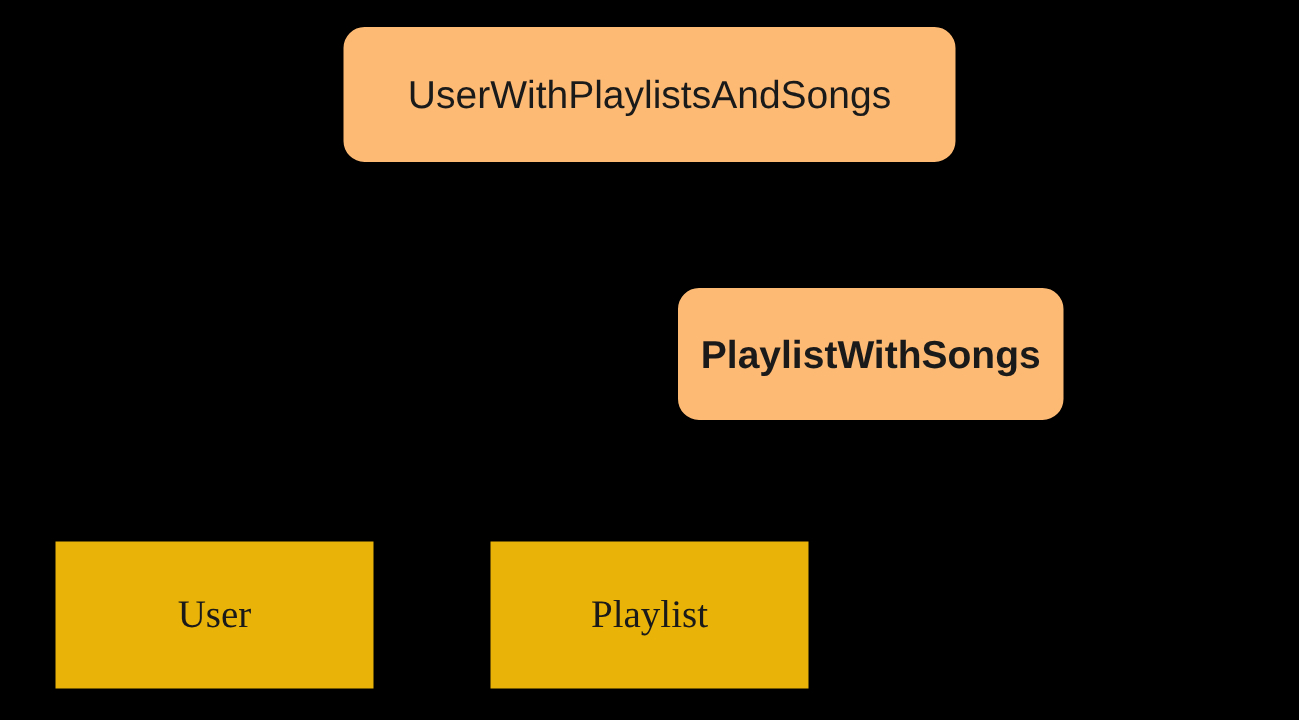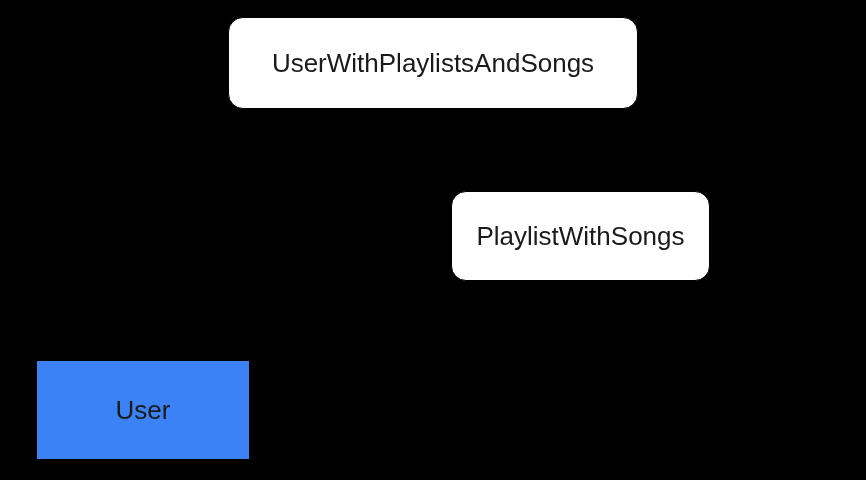--- a/index.html
+++ b/index.html
@@ -20,32 +20,33 @@
     display: flex;
     align-items: center;
     justify-content: center;
     box-sizing: border-box;
     color: #1a1a1a;
     font-size: 26px;
     line-height: 1;
     border: 1px solid #000000;
   }
   .node-rounded {
-    background: #ffffff;
+    background: #fdba74;
     border-radius: 15px;
   }
   .node-entity {
-    background: #3b82f6;
+    background: #eab308;
     border-radius: 0;
+    font-family: Liberation Serif, serif;
   }
   #node-user-with-playlists-and-songs {
     left: 228px; top: 17px; width: 410px; height: 92px;
   }
   #node-playlist-with-songs {
-    left: 451px; top: 191px; width: 259px; height: 90px;
+    left: 451px; top: 191px; width: 259px; height: 90px; font-weight: bold;
   }
   #node-user {
     left: 36px; top: 360px; width: 214px; height: 100px;
   }
   #node-playlist {
     left: 326px; top: 360px; width: 214px; height: 100px;
   }
   #node-song {
     left: 616px; top: 360px; width: 214px; height: 100px;
   }
@@ -64,15 +65,18 @@
   </div>
 
   <div class="node node-rounded" id="node-playlist-with-songs">
     <span class="node-label">PlaylistWithSongs</span>
   </div>
 
   <div class="node node-entity" id="node-user">
     <span class="node-label">User</span>
   </div>
 
+  <div class="node node-entity" id="node-playlist">
+    <span class="node-label">Playlist</span>
+  </div>
 
 
 </div>
 
 </body></html>

